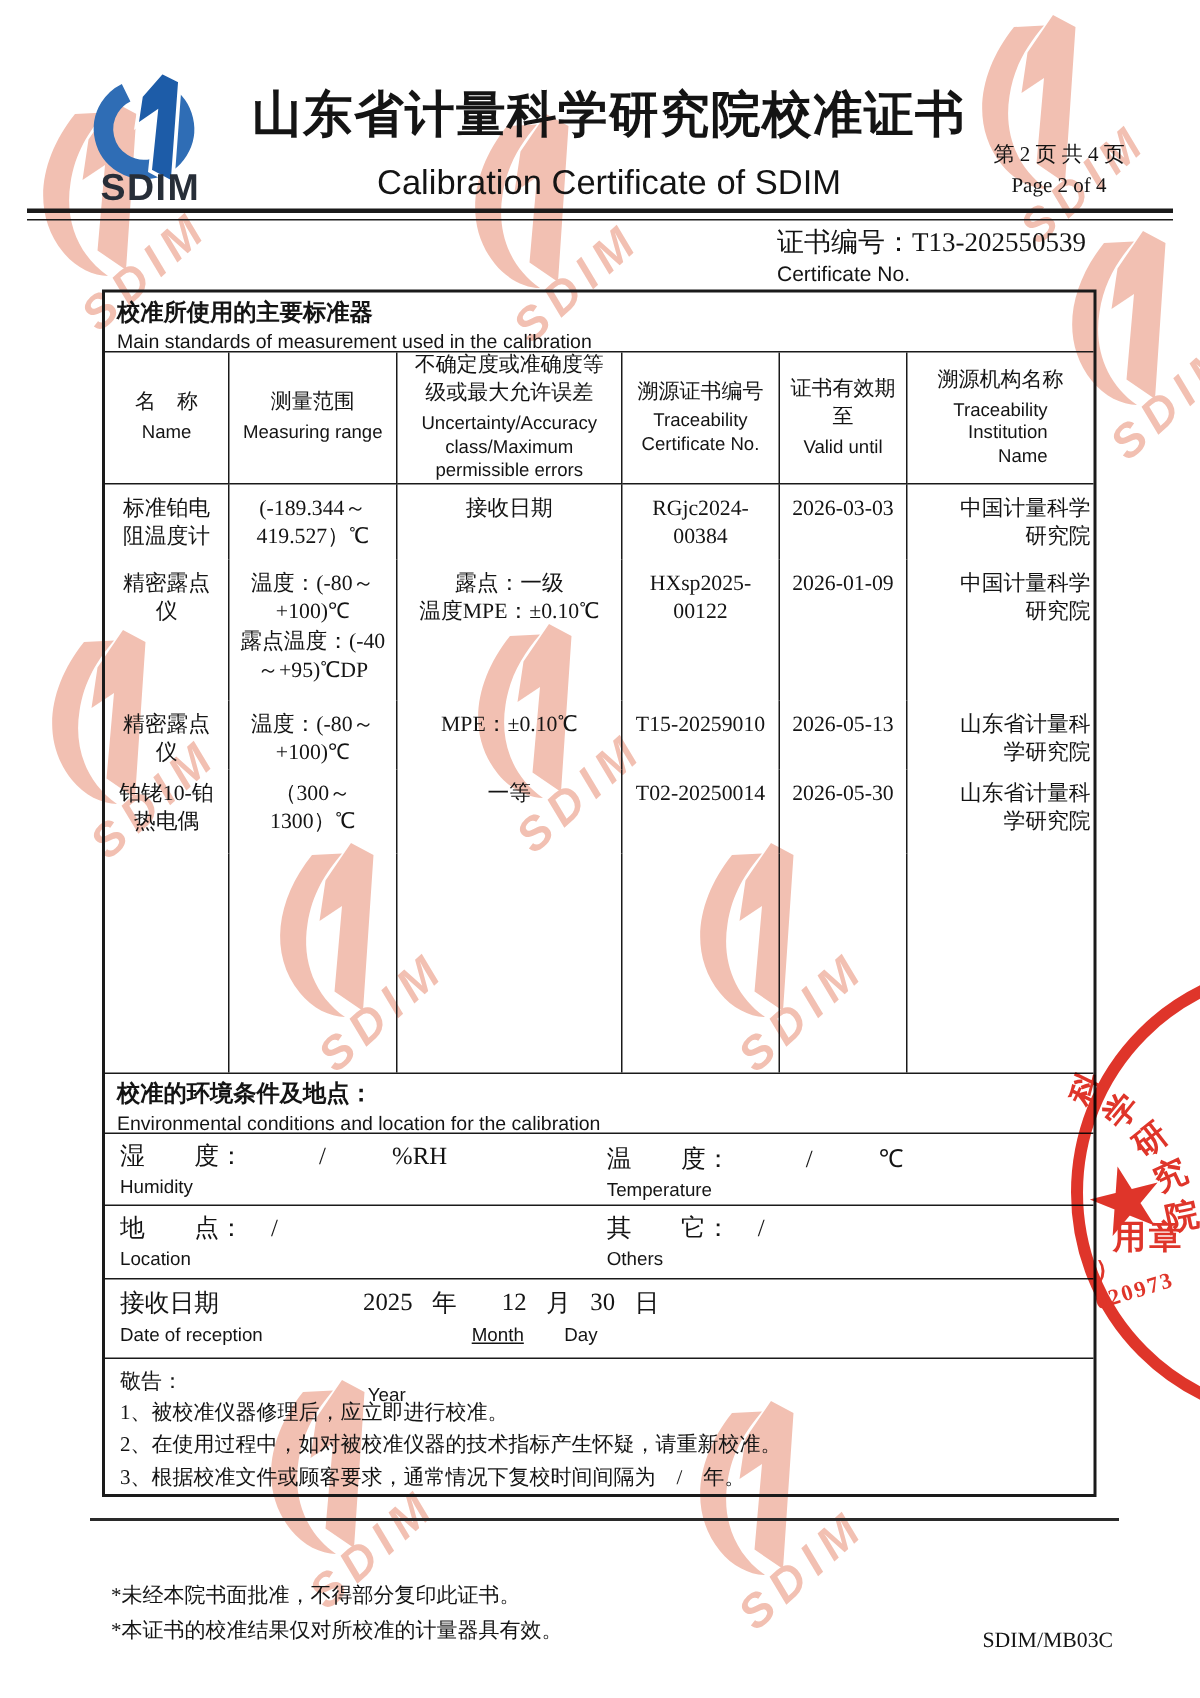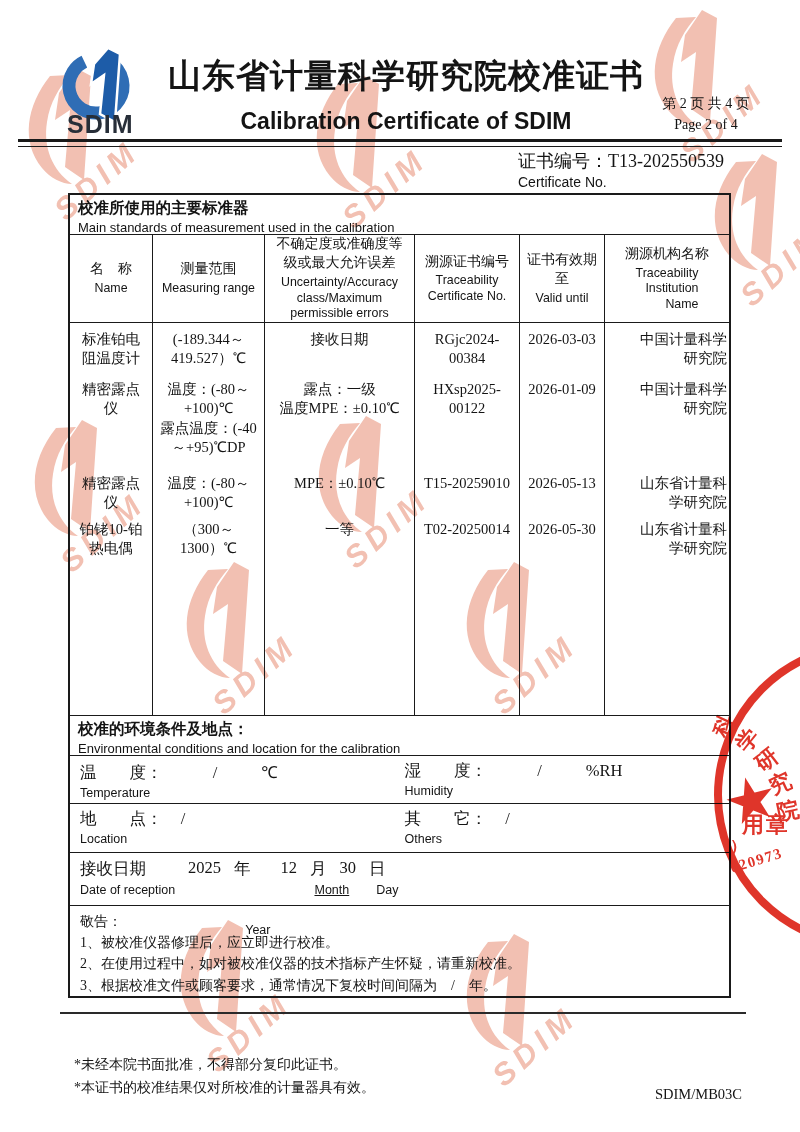--- a/index.html
+++ b/index.html
@@ -12,21 +12,21 @@
   .pre { white-space:pre-line; }
 
   
   #watermarks { position:absolute; inset:0; z-index:0; }
   .wm { position:absolute; display:block; }
 
   
   .logo { position:absolute; left:58px; top:44px; z-index:2; }
   .titles { position:absolute; left:150px; top:54px; width:512px; text-align:center; z-index:2; }
   .title-cn { font-size:33px; font-weight:bold; letter-spacing:1px; }
-  .title-en { font-size:23px; font-weight:bold; font-family:"Liberation Sans",sans-serif; margin-top:9px; }
+  .title-en { font-size:23px; font-weight:normal; font-family:"Liberation Sans",sans-serif; margin-top:9px; }
   .pageinfo { position:absolute; left:638px; top:93px; width:136px; text-align:center; font-size:14px; line-height:1.5; z-index:2; }
   .rule-thick { position:absolute; left:18px; top:139px; width:764px; border-top:3px solid #1a1a1a; z-index:2; }
   .rule-thin  { position:absolute; left:18px; top:146px; width:764px; border-top:1px solid #1a1a1a; z-index:2; }
   .certno { position:absolute; left:518px; top:149px; z-index:2; }
   .certno-line1 { font-size:18px; }
   .certno-line2 { font-size:14px; font-family:"Liberation Sans",sans-serif; margin-top:1px; }
 
   
   .main-box {
     position:absolute; left:68px; top:193px; width:663px; height:805px;
@@ -53,21 +53,21 @@
   .env-row { border-top:1px solid #1a1a1a; height:50px; display:flex; padding:4px 0 0 10px; }
   .env-half { width:50%; }
   .lblrow { font-size:16.5px; }
   .enlbl { font-size:12.5px; font-family:"Liberation Sans",sans-serif; margin-top:2px; }
   .val { margin-left:46px; } .unit { margin-left:40px; }
   .val2 { margin-left:14px; }
 
   .date-row { border-top:1px solid #1a1a1a; height:53px; padding:5px 0 0 10px; }
   .date-line { font-size:16.5px; display:flex; align-items:flex-start; }
   .date-en { display:flex; font-size:12.5px; font-family:"Liberation Sans",sans-serif; margin-top:3px; }
-  .ml-y { margin-left:42px; } .ml-s { margin-left:13px; } .ml-m { margin-left:30px; }
+  .ml-y { margin-left:96px; } .ml-s { margin-left:13px; } .ml-m { margin-left:30px; }
   .en-y { margin-left:70px;margin-top:40px; } .en-m { margin-left:44px;text-decoration:underline; } .en-d { margin-left:27px; }
 
   .notice { border-top:1px solid #1a1a1a; flex:1; padding:5px 10px 0; font-size:14px; line-height:1.52; }
 
   .sep-line { position:absolute; left:60px; top:1012px; width:686px; border-top:2px solid #2a2a2a; z-index:1; }
   .footnotes { position:absolute; left:74px; top:1054px; font-size:14px; line-height:1.62; z-index:1; }
   .doccode { position:absolute; left:655px; top:1086px; font-size:14.5px; z-index:1; }
 
   
   .seal { position:absolute; left:698px; top:640px; z-index:3; opacity:0.92; mix-blend-mode:multiply; }
@@ -272,33 +272,33 @@
     </div>
 
     <div class="env-title">
       <div class="sec-cn">校准的环境条件及地点：</div>
       <div class="sec-en">Environmental conditions and location for the calibration</div>
     </div>
 
     <div class="env-row">
       <div class="env-half">
         <div class="lblrow">
+          <span>湿　　度：</span>
+          <span class="val">/</span>
+          <span class="unit">%RH</span>
+        </div>
+        <div class="enlbl">Humidity</div>
+      </div>
+      <div class="env-half">
+        <div class="lblrow">
           <span>温　　度：</span>
           <span class="val">/</span>
           <span class="unit">℃</span>
         </div>
         <div class="enlbl">Temperature</div>
-      </div>
-      <div class="env-half">
-        <div class="lblrow">
-          <span>湿　　度：</span>
-          <span class="val">/</span>
-          <span class="unit">%RH</span>
-        </div>
-        <div class="enlbl">Humidity</div>
       </div>
     </div>
 
     <div class="env-row">
       <div class="env-half">
         <div class="lblrow">
           <span>地　　点：</span>
           <span class="val2">/</span>
         </div>
         <div class="enlbl">Location</div>

